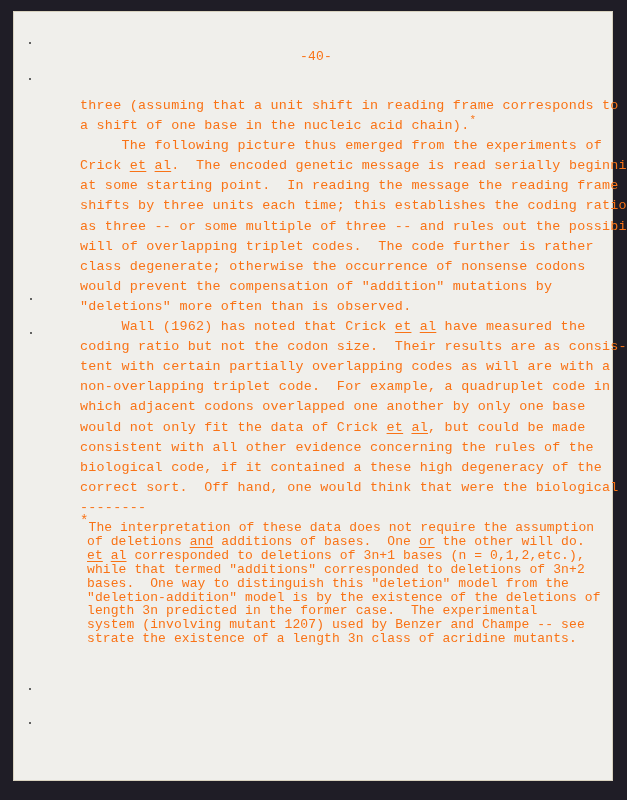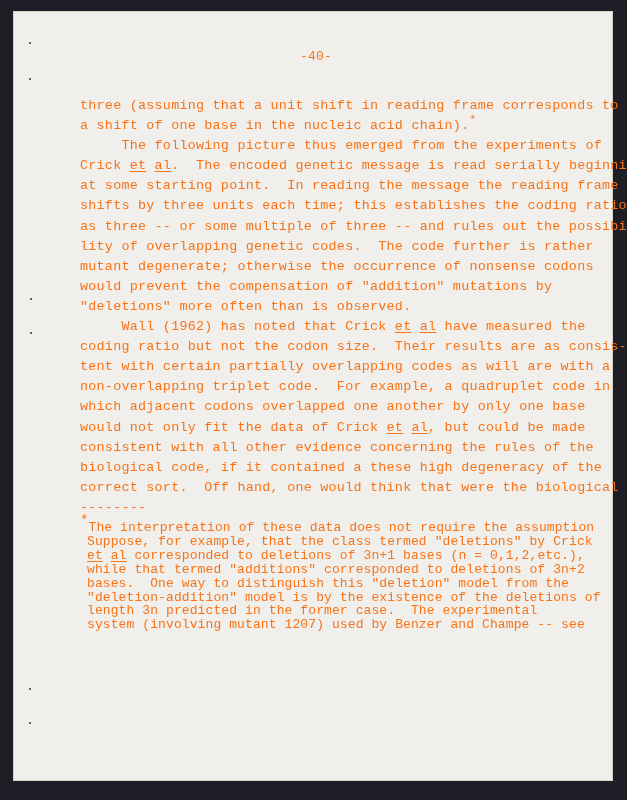--- a/index.html
+++ b/index.html
@@ -72,38 +72,39 @@
 <div class="typed pagenum">-40-</div>
 
 <div class="body-block">
   <div class="typed body-line line"><span>three (assuming that a unit shift in reading frame corresponds to</span></div>
   <div class="typed body-line line"><span id="l2">a shift of one base in the nucleic acid chain).<sup>*</sup></span></div>
   <div class="typed body-line line"><span>     The following picture thus emerged from the experiments of</span></div>
   <div class="typed body-line line"><span class="rich">Crick <u>et</u> <u>al</u>.  The encoded genetic message is read serially beginning</span></div>
   <div class="typed body-line line"><span>at some starting point.  In reading the message the reading frame</span></div>
   <div class="typed body-line line"><span>shifts by three units each time; this establishes the coding ratio</span></div>
   <div class="typed body-line line"><span>as three -- or some multiple of three -- and rules out the possibi-</span></div>
-  <div class="typed body-line line"><span>lity of overlapping genetic codes.  The code further is rather</span></div>
-  <div class="typed body-line line"><span>mutant degenerate; otherwise the occurrence of nonsense codons</span></div>
+  <div class="typed body-line line"><span>will of overlapping triplet codes.  The code further is rather</span></div>
+  <div class="typed body-line line"><span>class degenerate; otherwise the occurrence of nonsense codons</span></div>
   <div class="typed body-line line"><span>would prevent the compensation of "addition" mutations by</span></div>
   <div class="typed body-line line"><span>"deletions" more often than is observed.</span></div>
   <div class="typed body-line line"><span class="rich">     Wall (1962) has noted that Crick <u>et</u> <u>al</u> have measured the</span></div>
   <div class="typed body-line line"><span>coding ratio but not the codon size.  Their results are as consis-</span></div>
   <div class="typed body-line line"><span>tent with certain partially overlapping codes as will are with a</span></div>
   <div class="typed body-line line"><span>non-overlapping triplet code.  For example, a quadruplet code in</span></div>
   <div class="typed body-line line"><span>which adjacent codons overlapped one another by only one base</span></div>
   <div class="typed body-line line"><span class="rich">would not only fit the data of Crick <u>et</u> <u>al</u>, but could be made</span></div>
   <div class="typed body-line line"><span>consistent with all other evidence concerning the rules of the</span></div>
   <div class="typed body-line line"><span>biological code, if it contained a these high degeneracy of the</span></div>
   <div class="typed body-line line"><span>correct sort.  Off hand, one would think that were the biological</span></div>
   <div class="typed body-line line">--------</div>
 </div>
 
 <div class="fn-block">
   <div class="typed fn-line line"><sup class="fn-mark">*</sup><span>The interpretation of these data does not require the assumption</span></div>
-  <div class="typed fn-line line" style="padding-left:7px"><span>Suppose, for example, that the class termed "deletions" by Crick</span></div>
+  <div class="typed fn-line line" style="padding-left:7px"><span class="fnrich">of deletions <u>and</u> additions of bases.  One <u>or</u> the other will do.</span></div>
   <div class="typed fn-line line" style="padding-left:7px"><span class="fnrich"><u>et</u> <u>al</u> corresponded to deletions of 3n+1 bases (n = 0,1,2,etc.),</span></div>
   <div class="typed fn-line line" style="padding-left:7px"><span>while that termed "additions" corresponded to deletions of 3n+2</span></div>
   <div class="typed fn-line line" style="padding-left:7px"><span>bases.  One way to distinguish this "deletion" model from the</span></div>
   <div class="typed fn-line line" style="padding-left:7px"><span>"deletion-addition" model is by the existence of the deletions of</span></div>
   <div class="typed fn-line line" style="padding-left:7px"><span>length 3n predicted in the former case.  The experimental</span></div>
   <div class="typed fn-line line" style="padding-left:7px"><span>system (involving mutant 1207) used by Benzer and Champe -- see</span></div>
+  <div class="typed fn-line line" style="padding-left:7px"><span>strate the existence of a length 3n class of acridine mutants.</span></div>
 </div>
 
 </body></html>

